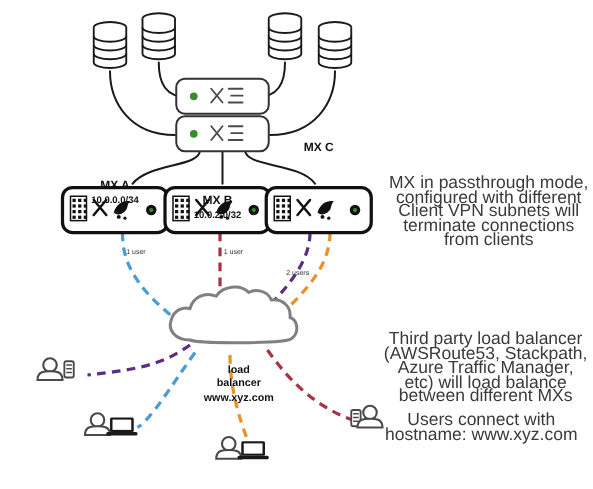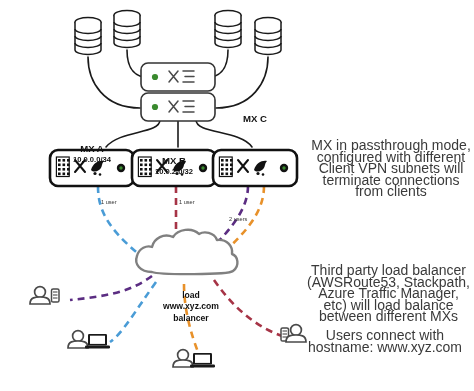--- a/index.html
+++ b/index.html
@@ -292,21 +292,21 @@
   <div class="mx-cap" id="cap-c">
     <div class="name">MX C</div>
   </div>
 
   <div class="ucount" id="uc-a">1 user</div>
   <div class="ucount" id="uc-b">1 user</div>
   <div class="ucount" id="uc-c">2 users</div>
 
   <div id="cloud-label">
     <div>load</div>
+    <div>balancer</div>
     <div>www.xyz.com</div>
-    <div>balancer</div>
   </div>
 
   <div class="note" id="note-mx">MX in passthrough mode, configured with different Client VPN subnets will terminate connections from clients</div>
   <div class="note" id="note-lb">Third party load balancer (AWSRoute53, Stackpath, Azure Traffic Manager, etc) will load balance between different MXs</div>
   <div class="note" id="note-users">Users connect with hostname: www.xyz.com</div>
 
 </div>
 
 </body></html>

